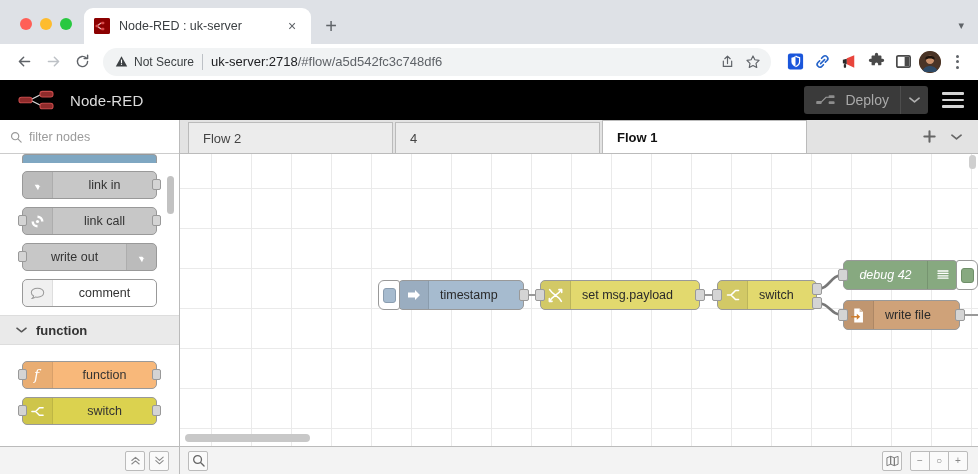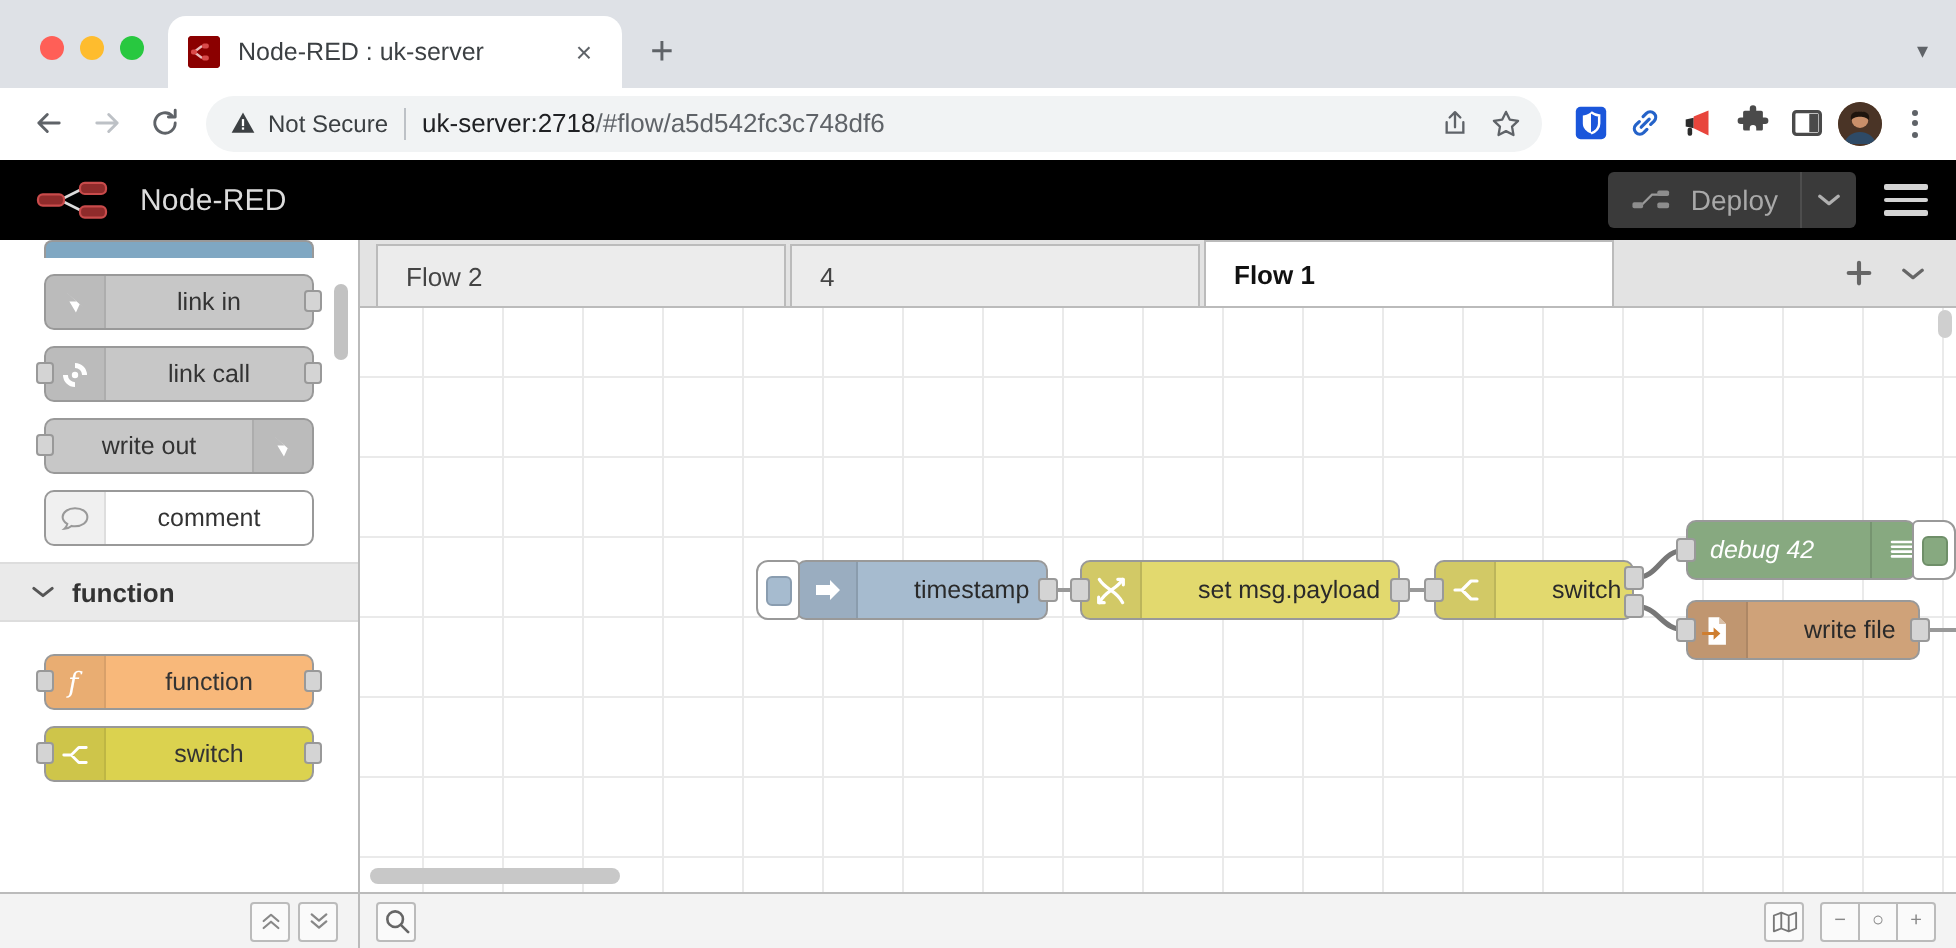--- a/index.html
+++ b/index.html
@@ -200,21 +200,21 @@
     background: #c8c8c8; border-radius: 5px;
   }
   .canvas-vscroll {
     position: absolute; right: 2px; top: 1px; width: 7px; height: 14px;
     background: #cfcfcf; border-radius: 4px;
   }
 
   
   .node {
     position: absolute; height: 30px; border: 1px solid #999; border-radius: 5px;
-    display: flex; align-items: center; font-size: 12.5px; color: #2a2a2a; gap: 17px;
+    display: flex; align-items: center; font-size: 12.5px; color: #2a2a2a;
   }
   .node .nic {
     width: 30px; height: 100%; display: flex; align-items: center; justify-content: center;
     background: rgba(0,0,0,.07); border-right: 1px solid rgba(0,0,0,.1);
     border-radius: 4px 0 0 4px; flex: none;
   }
   .node .nic.right {
     order: 3; border-right: none; border-left: 1px solid rgba(0,0,0,.12);
     border-radius: 0 4px 4px 0; background: transparent;
   }
@@ -418,20 +418,27 @@
             <i></i>
             <i></i>
             <i></i>
           </div>
       </div>
     </div>
 
     <div class="nr-body">
 
       <div class="palette">
+        <div class="filter-box">
+          <svg width="12" height="12" viewBox="0 0 14 14">
+            <circle cx="6" cy="6" r="4.2" stroke="#9b9b9b" stroke-width="1.4" fill="none"></circle>
+            <path d="M9.2 9.2L13 13" stroke="#9b9b9b" stroke-width="1.4" stroke-linecap="round"></path>
+          </svg>
+          <span class="filter-ph">filter nodes</span>
+        </div>
 
         <div class="palette-scroll">
           <div class="pal-vscroll"></div>
           <div class="pal-inner">
 
             <div class="pal-cut"></div>
 
             <div class="pal-node">
               <span class="ic">
                 <svg width="15" height="15" viewBox="0 0 16 16">

